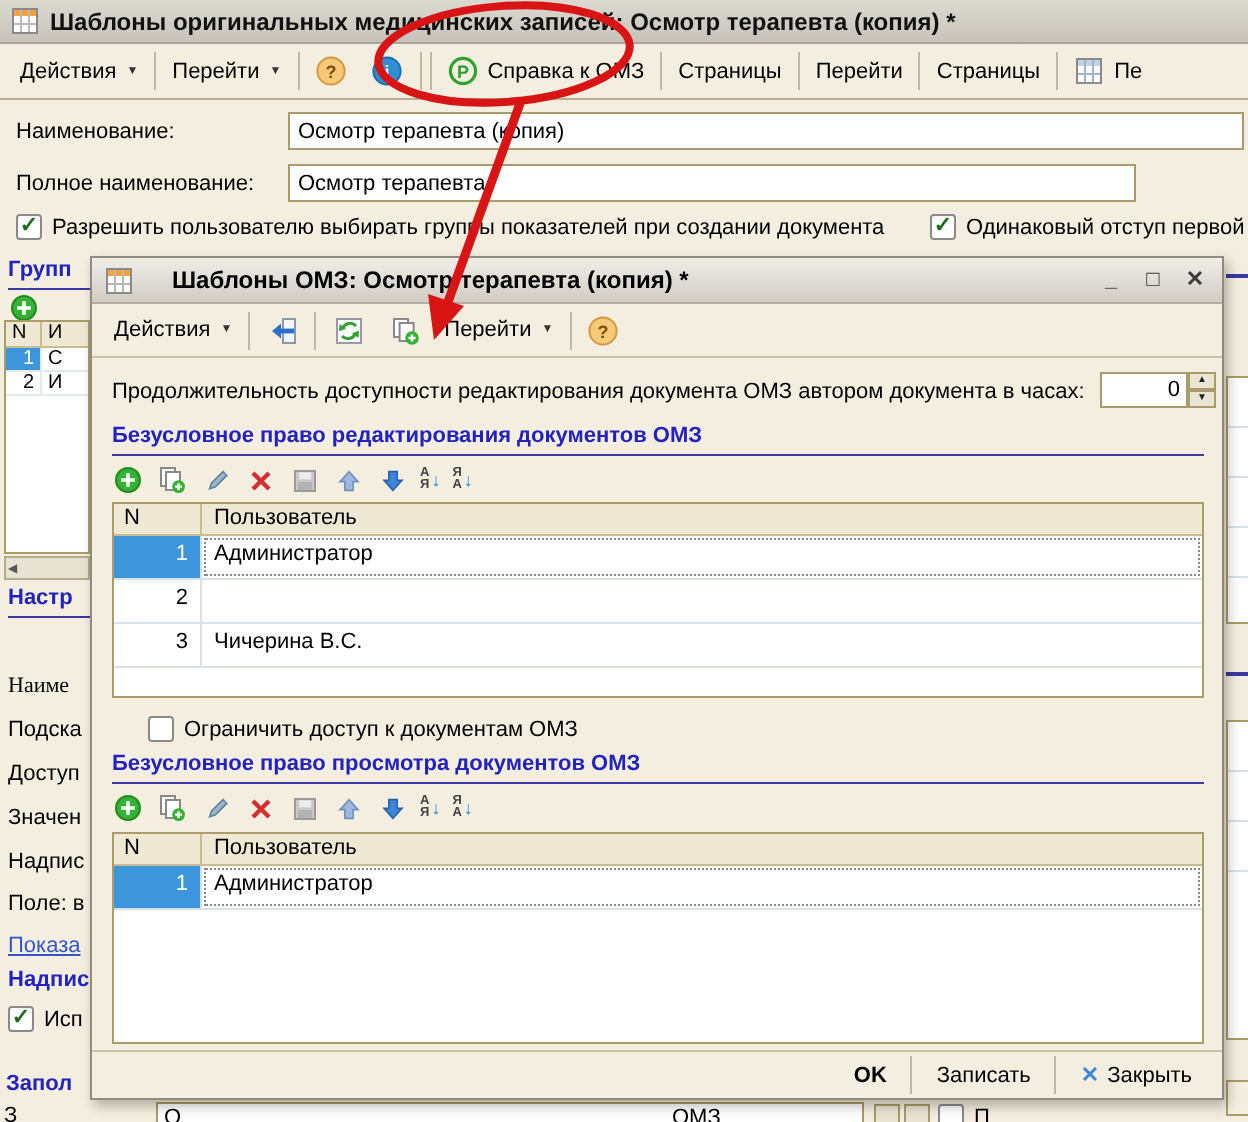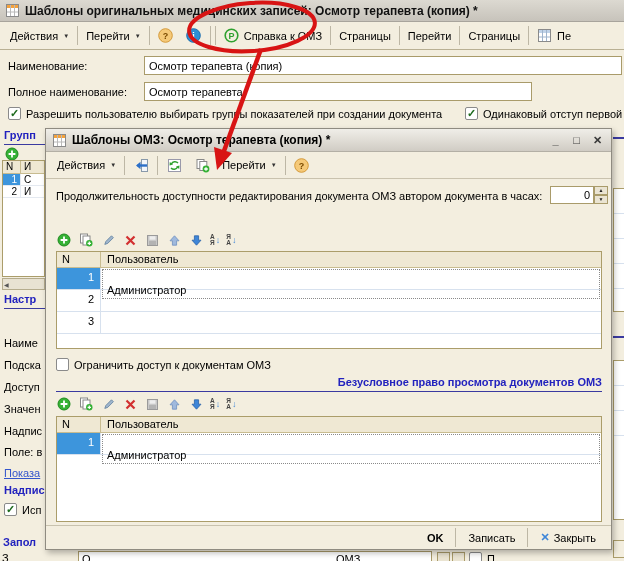--- a/index.html
+++ b/index.html
@@ -60,21 +60,21 @@
     left:45px; top:128px; width:567px; height:422px;
     background:#F3EEDF;
     border:1px solid #8F8B81;
     box-shadow:2px 3px 6px rgba(0,0,0,.28);
     z-index:10;
   }
   .dlg-titlebar {
     left:0; top:0; width:565px; height:23px;
     background:linear-gradient(#F0EEE8,#D0CCC4);
     border-bottom:1px solid #B3AFA5;
-    display:flex; align-items:center; gap:5px; padding:0 5px;
+    display:flex; align-items:center; gap:19px; padding:0 5px;
     font-weight:bold; font-size:12px;
   }
   .win-controls { margin-left:auto; display:flex; gap:4px; }
   .win-btn {
     width:17px; height:15px; text-align:center; line-height:14px;
     font-weight:bold; font-size:11px; color:#3A3A3A; cursor:default;
   }
   .dlg-toolbar {
     left:0; top:23px; width:565px; height:27px;
     border-bottom:1px solid #C9C2AE;
@@ -102,21 +102,21 @@
     border-bottom:1px solid #C8BC90; font-size:11px;
   }
   .th-n { width:44px; border-right:1px solid #C8BC90; padding:1px 5px; }
   .th-user { flex:1; padding:1px 6px; }
   .trow { display:flex; height:22px; border-bottom:1px solid #D7E1EE; background:#fff; }
   .td-n {
     width:44px; border-right:1px solid #D7E1EE; padding:3px 6px;
     text-align:right;
   }
   .td-n.sel { background:#3D95DC; color:#fff; }
-  .td-user { flex:1; padding:16px 6px; }
+  .td-user { flex:1; padding:3px 6px; }
   .td-user.focus { outline:1px dotted #8A8A8A; outline-offset:-2px; }
 
   .footer-btn {
     display:flex; align-items:center; gap:4px;
     padding:3px 10px; cursor:default;
   }
   .blue-x { color:#3E86D8; font-weight:bold; }
 
   
   .mini-table { position:absolute; background:#fff; border:1px solid #AB9D6A; }
@@ -211,21 +211,21 @@
           <line x1="1" y1="8" x2="12" y2="8" stroke="#9FB4CC"></line>
         </svg>
     </span>
     <span>Пе</span>
   </div>
 </div>
 
 <div class="abs field-label nowrap" style="left:8px; top:60px;">Наименование:</div>
 <input class="tfield" style="left: 144px; top: 56px; width: 478px;" readonly="" value="Осмотр терапевта (копия)">
 <div class="abs field-label nowrap" style="left:8px; top:86px;">Полное наименование:</div>
-<input class="tfield" style="left: 144px; top: 82px; width: 388px;" readonly="" value="Осмотр терапевта">
+<input class="tfield" style="left: 144px; top: 82px; width: 424px;" readonly="" value="Осмотр терапевта">
 
 <div class="abs cbrow" style="left:8px; top:107px;">
   <span class="cbbox"><span>✓</span></span>
   <span class="nowrap">Разрешить пользователю выбирать группы показателей при создании документа</span>
 </div>
 <div class="abs cbrow" style="left:465px; top:107px;">
   <span class="cbbox"><span>✓</span></span>
   <span class="nowrap">Одинаковый отступ первой ко</span>
 </div>
 
@@ -247,21 +247,21 @@
   </div>
   <div class="mini-row">
     <div class="mini-n">2</div>
     <div style="padding:0 3px;">И</div>
   </div>
 </div>
 <div class="hscroll" style="left:2px; top:278px; width:43px;">
   <span>◀</span>
 </div>
 <div class="abs sec-header nowrap" style="left:4px; top:293px; width:41px;">Настр</div>
-<div class="abs nowrap" style="left:4px; top:337px;">Наиме</div>
+<div class="abs nowrap" style="left:4px; top:337px;font-family:Liberation Serif, serif;">Наиме</div>
 <div class="abs nowrap" style="left:4px; top:359px;">Подска</div>
 <div class="abs nowrap" style="left:4px; top:381px;">Доступ</div>
 <div class="abs nowrap" style="left:4px; top:403px;">Значен</div>
 <div class="abs nowrap" style="left:4px; top:425px;">Надпис</div>
 <div class="abs nowrap" style="left:4px; top:446px;">Поле: в</div>
 <div class="abs link nowrap" style="left:4px; top:467px;">Показа</div>
 <div class="abs blue-bold nowrap" style="left:4px; top:484px;">Надпис</div>
 <div class="abs cbrow" style="left:4px; top:503px;">
   <span class="cbbox"><span>✓</span></span>
   <span class="nowrap">Исп</span>
@@ -367,20 +367,21 @@
     </div>
   </div>
 
   <div class="abs nowrap" style="left:10px; top:61px;">Продолжительность доступности редактирования документа ОМЗ автором документа в часах:</div>
   <input class="spin-field" style="left: 504px; top: 57px;" readonly="" value="0">
   <div class="spin-btns" style="left:548px; top:57px;">
     <div class="spin-btn">▲</div>
     <div class="spin-btn">▼</div>
   </div>
 
+  <div class="abs sec-header nowrap" style="left:10px; top:83px; width:546px;">Безусловное право редактирования документов ОМЗ</div>
 
   <div class="abs list-toolbar" style="left:10px; top:102px;">
     <span class="icon-btn">
         <svg width="14" height="14">
           <circle cx="7" cy="7" r="6" fill="#35B135" stroke="#1E8A1E"></circle>
           <path d="M7 3.6v6.8M3.6 7h6.8" stroke="#fff" stroke-width="1.8"></path>
         </svg>
       </span>
     <span class="icon-btn">
         <svg width="14" height="14">
@@ -440,29 +441,30 @@
     </div>
     <div class="trow">
       <div class="td-n sel">1</div>
       <div class="td-user focus">Администратор</div>
     </div>
     <div class="trow">
       <div class="td-n">2</div>
     </div>
     <div class="trow">
       <div class="td-n">3</div>
-    </div>
-  </div>
-
-  <div class="abs cbrow" style="left:10px; top:229px;justify-content:space-between;">
+      <div class="td-user">Чичерина В.С.</div>
+    </div>
+  </div>
+
+  <div class="abs cbrow" style="left:28px; top:229px;justify-content:space-between;">
     <span class="cbbox"></span>
     <span class="nowrap">Ограничить доступ к документам ОМЗ</span>
   </div>
 
-  <div class="abs sec-header nowrap" style="left:10px; top:247px; width:546px;text-align:right;">Безусловное право просмотра документов ОМЗ</div>
+  <div class="abs sec-header nowrap" style="left:10px; top:247px; width:546px;">Безусловное право просмотра документов ОМЗ</div>
 
   <div class="abs list-toolbar" style="left:10px; top:266px;">
     <span class="icon-btn">
         <svg width="14" height="14">
           <circle cx="7" cy="7" r="6" fill="#35B135" stroke="#1E8A1E"></circle>
           <path d="M7 3.6v6.8M3.6 7h6.8" stroke="#fff" stroke-width="1.8"></path>
         </svg>
       </span>
     <span class="icon-btn">
         <svg width="14" height="14">

